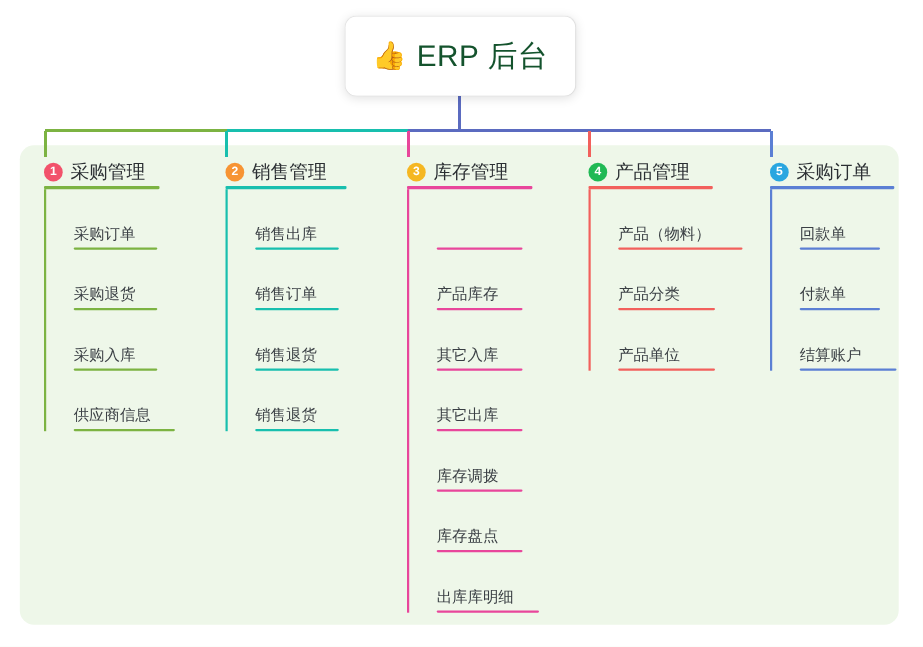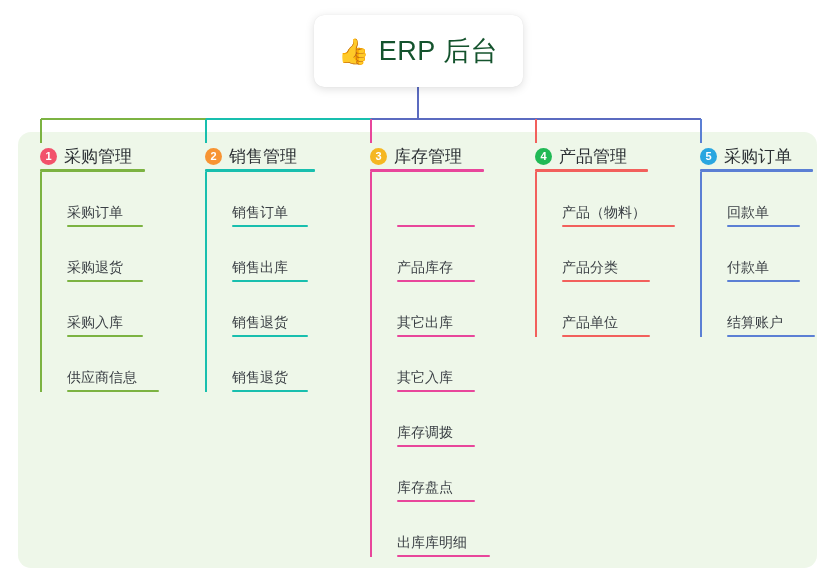--- a/index.html
+++ b/index.html
@@ -137,25 +137,25 @@
       </div>
       <div class="col" style="left: 183px;">
         <div class="col-head">
           <span class="badge" style="background: rgb(247, 148, 51);">2</span>
           <span class="col-title">销售管理</span>
         </div>
         <div class="head-rule" style="width: 110px; background: rgb(24, 191, 174);"></div>
         <div class="items">
           <div class="vline" style="background: rgb(24, 191, 174); height: 220px;"></div>
           <div class="item">
+            <div class="item-label">销售出库</div>
+            <div class="item-rule" style="width: 76px; background: rgb(24, 191, 174);"></div>
+          </div>
+          <div class="item">
             <div class="item-label">销售订单</div>
-            <div class="item-rule" style="width: 76px; background: rgb(24, 191, 174);"></div>
-          </div>
-          <div class="item">
-            <div class="item-label">销售出库</div>
             <div class="item-rule" style="width: 76px; background: rgb(24, 191, 174);"></div>
           </div>
           <div class="item">
             <div class="item-label">销售退货</div>
             <div class="item-rule" style="width: 76px; background: rgb(24, 191, 174);"></div>
           </div>
           <div class="item">
             <div class="item-label">销售退货</div>
             <div class="item-rule" style="width: 76px; background: rgb(24, 191, 174);"></div>
           </div>
@@ -170,25 +170,25 @@
         <div class="items">
           <div class="vline" style="background: rgb(232, 70, 155); height: 385px;"></div>
           <div class="item">
             <div class="item-rule" style="width: 78px; background: rgb(232, 70, 155);"></div>
           </div>
           <div class="item">
             <div class="item-label">产品库存</div>
             <div class="item-rule" style="width: 78px; background: rgb(232, 70, 155);"></div>
           </div>
           <div class="item">
+            <div class="item-label">其它入库</div>
+            <div class="item-rule" style="width: 78px; background: rgb(232, 70, 155);"></div>
+          </div>
+          <div class="item">
             <div class="item-label">其它出库</div>
-            <div class="item-rule" style="width: 78px; background: rgb(232, 70, 155);"></div>
-          </div>
-          <div class="item">
-            <div class="item-label">其它入库</div>
             <div class="item-rule" style="width: 78px; background: rgb(232, 70, 155);"></div>
           </div>
           <div class="item">
             <div class="item-label">库存调拨</div>
             <div class="item-rule" style="width: 78px; background: rgb(232, 70, 155);"></div>
           </div>
           <div class="item">
             <div class="item-label">库存盘点</div>
             <div class="item-rule" style="width: 78px; background: rgb(232, 70, 155);"></div>
           </div>

